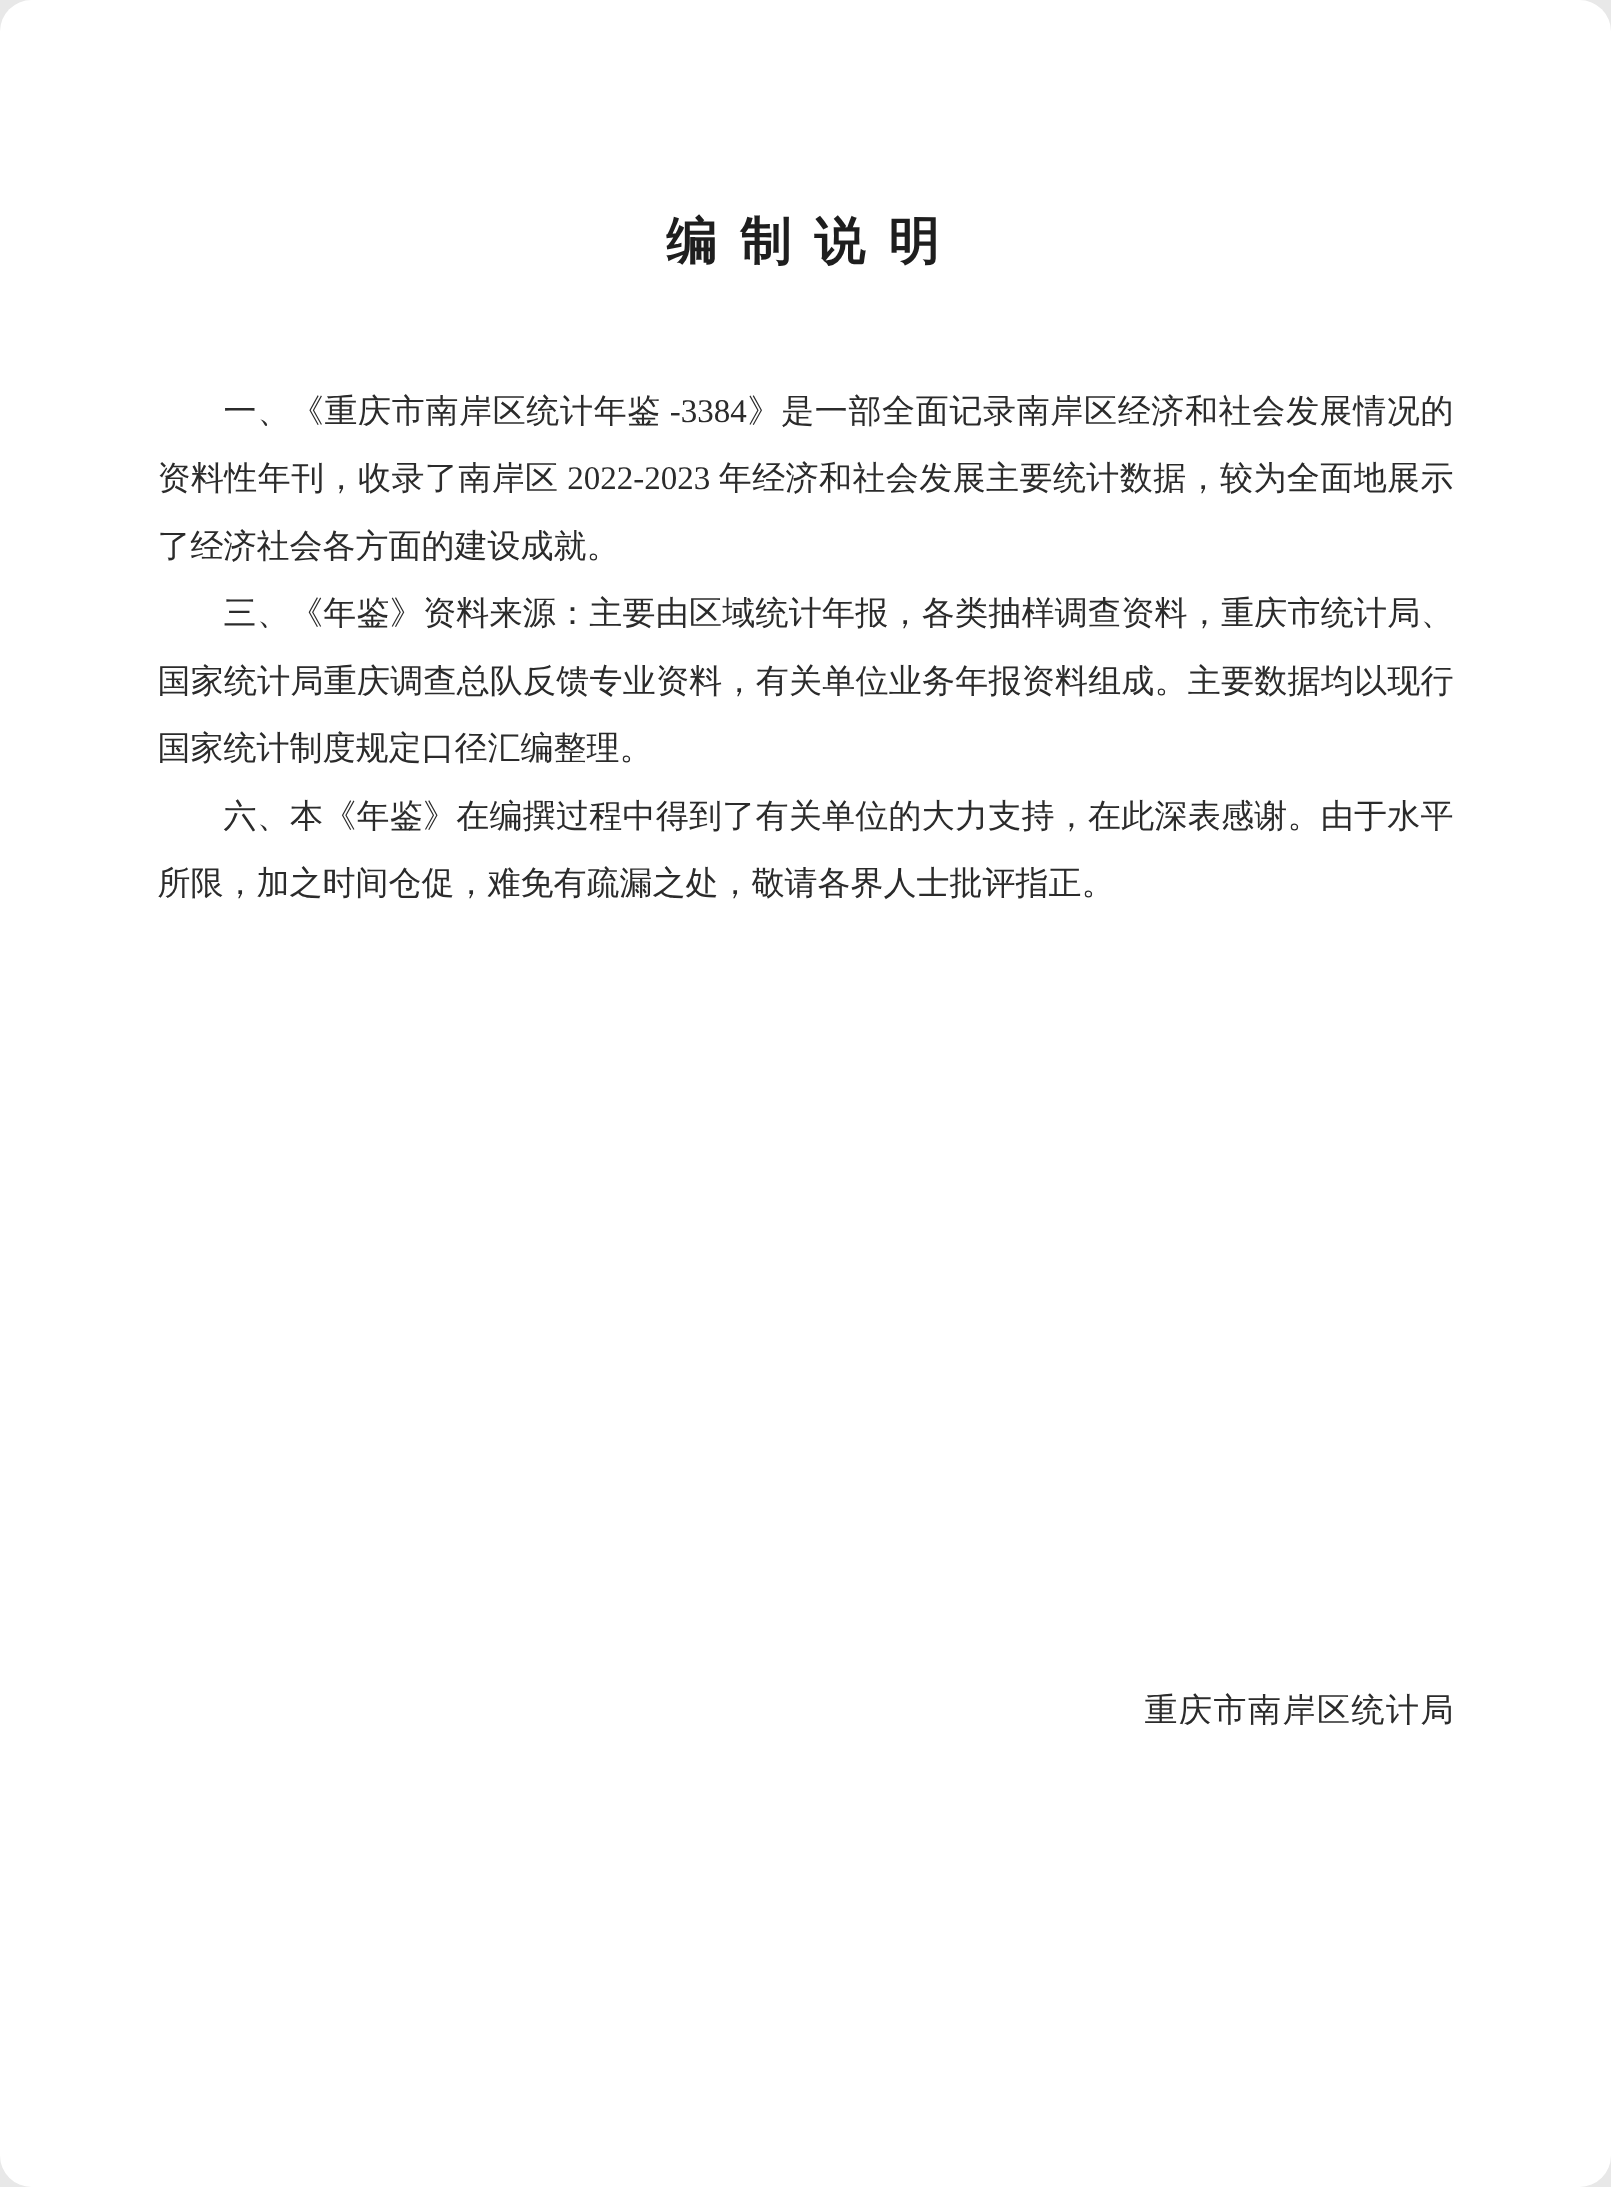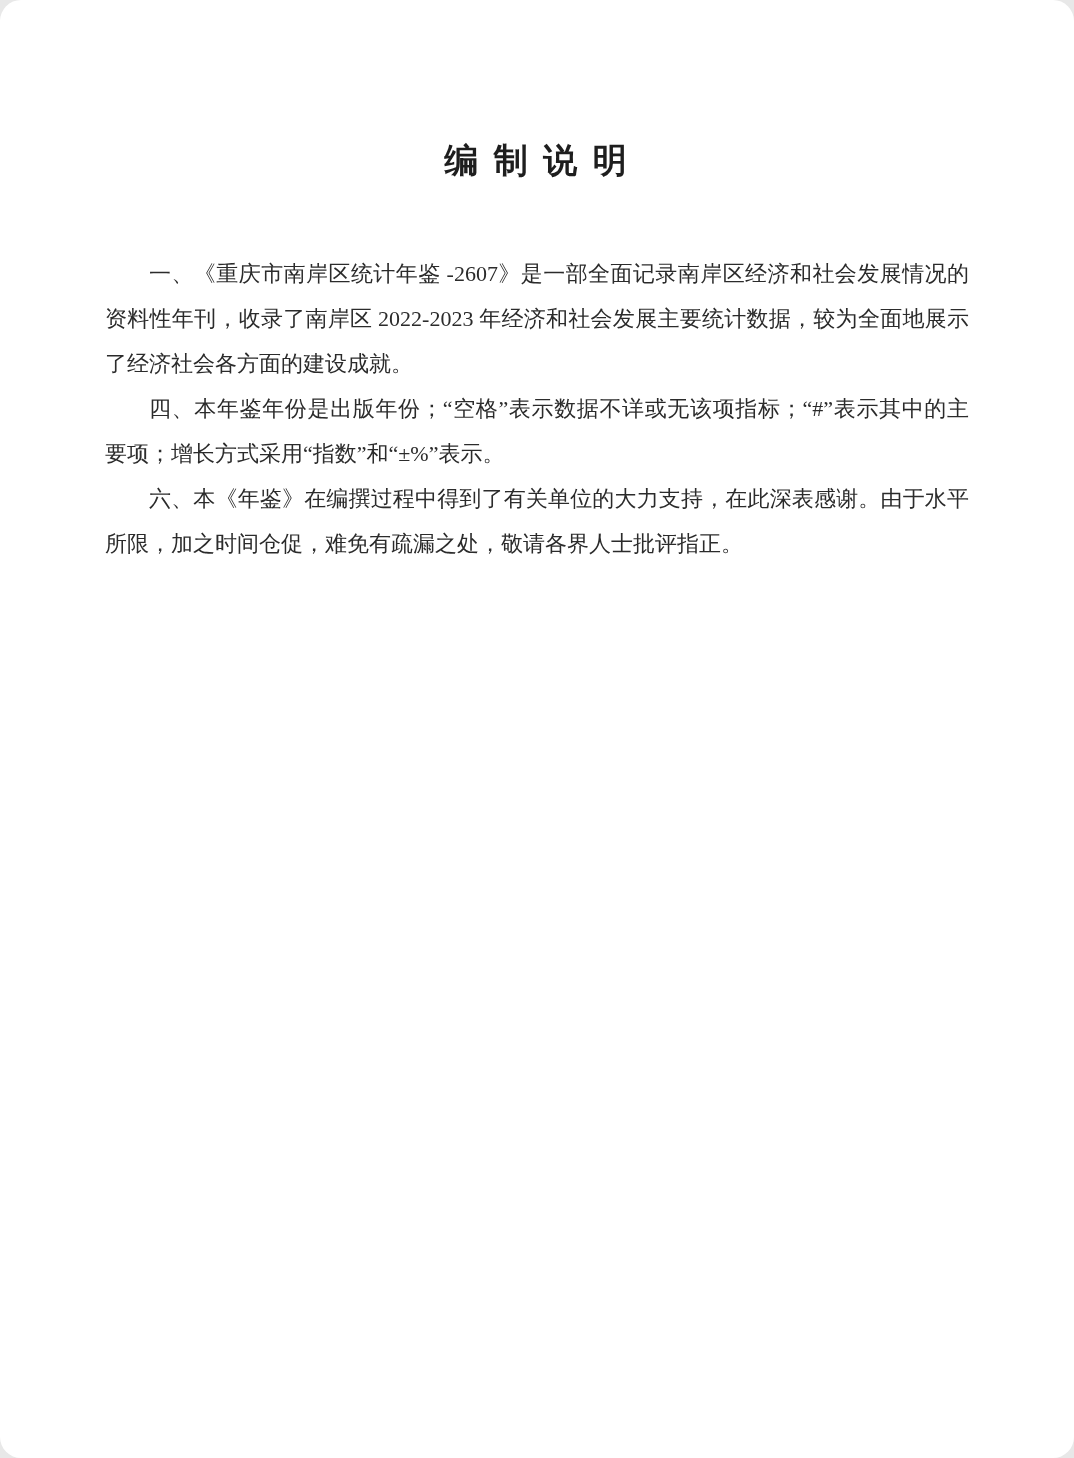--- a/index.html
+++ b/index.html
@@ -60,21 +60,22 @@
   }
 </style>
 </head>
 <body>
 
 <div class="page">
 
   <h1 class="doc-title">编 制 说 明</h1>
 
   <div class="doc-body">
-    <p>一、《重庆市南岸区统计年鉴 -2607》是一部全面记录南岸区经济和社会发展情况的资料性年刊，收录了南岸区 2022-2023 年经济和社会发展主要统计数据，较为全面地展示了经济社会各方面的建设成就。</p>
-    <p>四、本年鉴年份是出版年份；“空格”表示数据不详或无该项指标；“#”表示其中的主要项；增长方式采用“指数”和“±%”表示。</p>
+    <p>一、《重庆市南岸区统计年鉴 -3384》是一部全面记录南岸区经济和社会发展情况的资料性年刊，收录了南岸区 2022-2023 年经济和社会发展主要统计数据，较为全面地展示了经济社会各方面的建设成就。</p>
+    <p>三、《年鉴》资料来源：主要由区域统计年报，各类抽样调查资料，重庆市统计局、国家统计局重庆调查总队反馈专业资料，有关单位业务年报资料组成。主要数据均以现行国家统计制度规定口径汇编整理。</p>
     <p>六、本《年鉴》在编撰过程中得到了有关单位的大力支持，在此深表感谢。由于水平所限，加之时间仓促，难免有疏漏之处，敬请各界人士批评指正。</p>
   </div>
 
   <div class="signature">
+    <div class="sig-org">重庆市南岸区统计局</div>
   </div>
 
 </div>
 
 </body></html>

